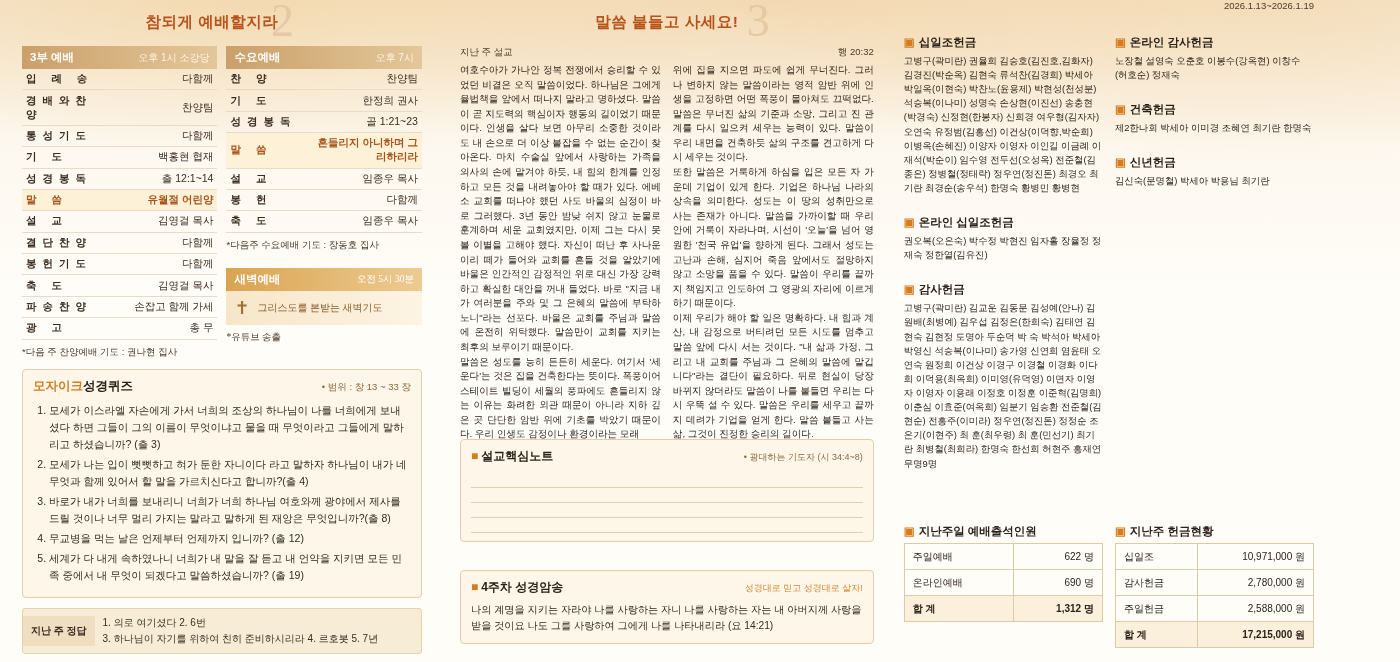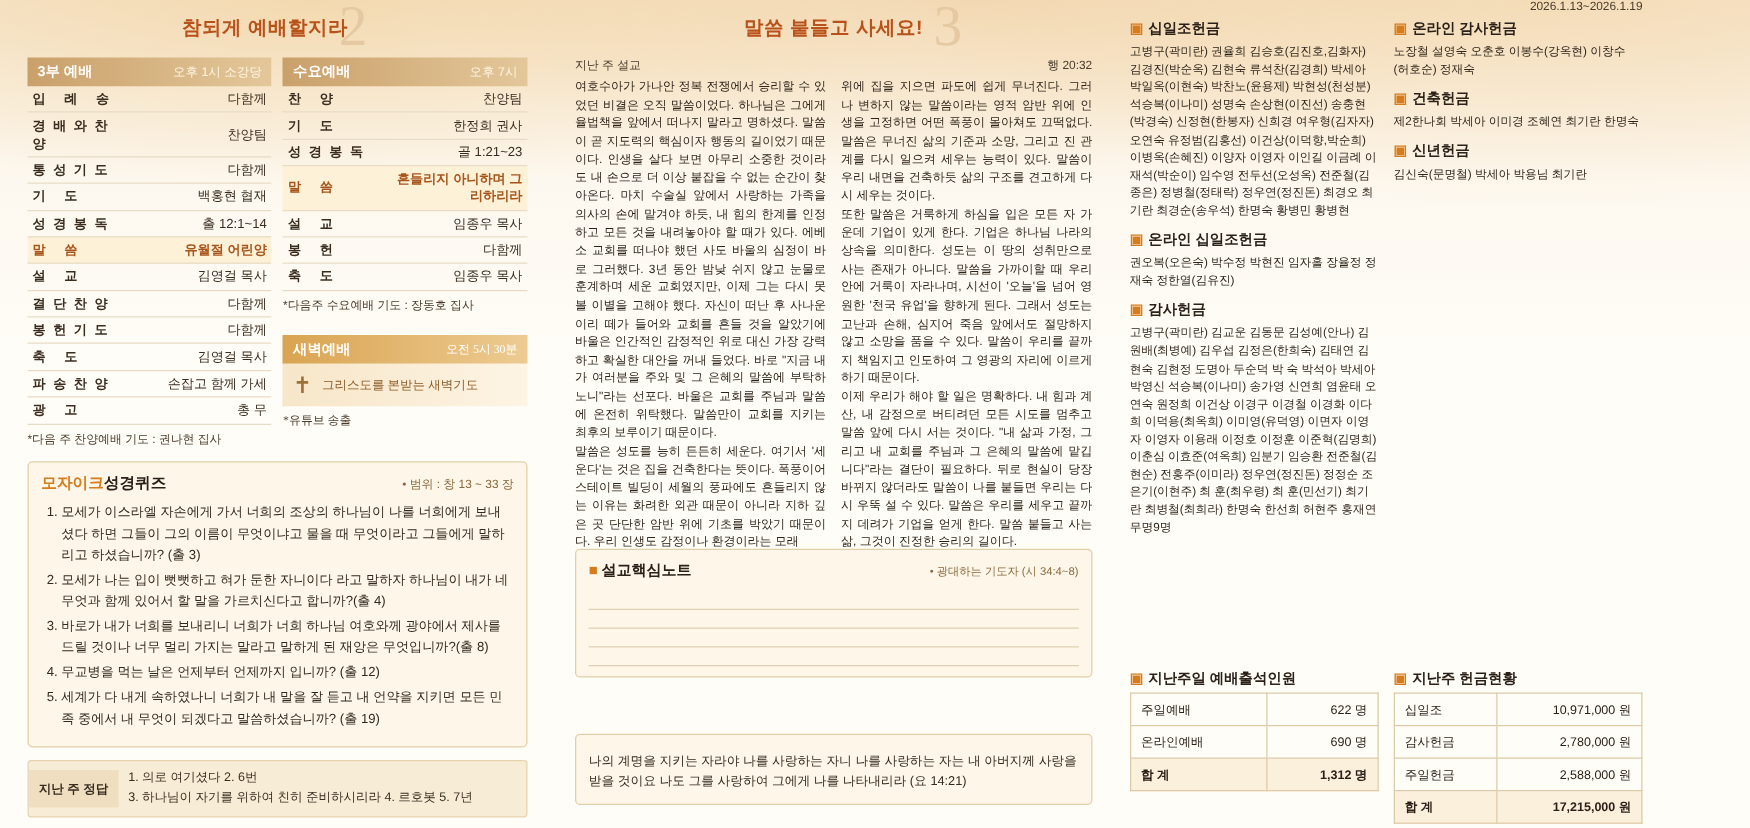--- a/index.html
+++ b/index.html
@@ -110,28 +110,28 @@
   .nbox .body { font-size:10.2px; line-height:1.62; color:#35291c; margin-top:6px; }
 
   
   .c3 { padding:0 14px; }
   .c3date { text-align:right; font-size:9.5px; color:#4a3b2b; margin-bottom:4px; }
   .c3cols { display:flex; gap:12px; }
   .c3col { flex:1; }
   .ghead { font-size:11.5px; font-weight:bold; color:#2b2118; margin:0 0 4px; }
   .ghead .mk { color:#d77c1d; margin-right:4px; }
   .glist { font-size:9.4px; line-height:1.5; color:#2e241a; }
-  .gsec { margin-bottom:9px; }
+  .gsec { margin-bottom:9px;margin-top:20px; }
 
   .tblbox { margin-top:10px; }
   .tblbox table { width:100%; border-collapse:collapse; font-size:10px; }
   .tblbox th, .tblbox td { border:1px solid #ddcaa6; padding:5.5px 8px; }
   .tblbox td.num { text-align:right; }
   .tblbox tr.total td { background:#faf0dc; font-weight:bold; }
-  .c3bottom { display:flex; gap:12px; position:absolute; left:14px; right:14px; bottom:3px;justify-content:flex-end; }
+  .c3bottom { display:flex; gap:12px; position:absolute; left:14px; right:14px; bottom:14px; }
   .c3bottom > div { flex:1; }
 </style>
 </head>
 <body>
 
 <div class="page"></div>
 
 <div class="colwrap">
 
   <div class="col col1">
@@ -311,20 +311,26 @@
           <div></div>
           <div></div>
           <div></div>
           <div></div>
         </div>
       </div>
     </div>
 
     <div class="noteboxes" style="position:absolute;left:0;right:0;bottom:18px;">
       <div class="nbox">
+        <div class="nh">
+          <div class="nt">
+            <span class="mk">■</span><span>4주차 성경암송</span>
+          </div>
+          <div class="nr" style="color:#d08a2c">성경대로 믿고 성경대로 살자!</div>
+        </div>
         <div class="body">나의 계명을 지키는 자라야 나를 사랑하는 자니 나를 사랑하는 자는 내 아버지께 사랑을 받을 것이요 나도 그를 사랑하여 그에게 나를 나타내리라 (요 14:21)</div>
       </div>
     </div>
   </div>
 
   <div class="col col3">
 
     <div class="c3">
       <div class="c3date">2026.1.13~2026.1.19</div>
 

